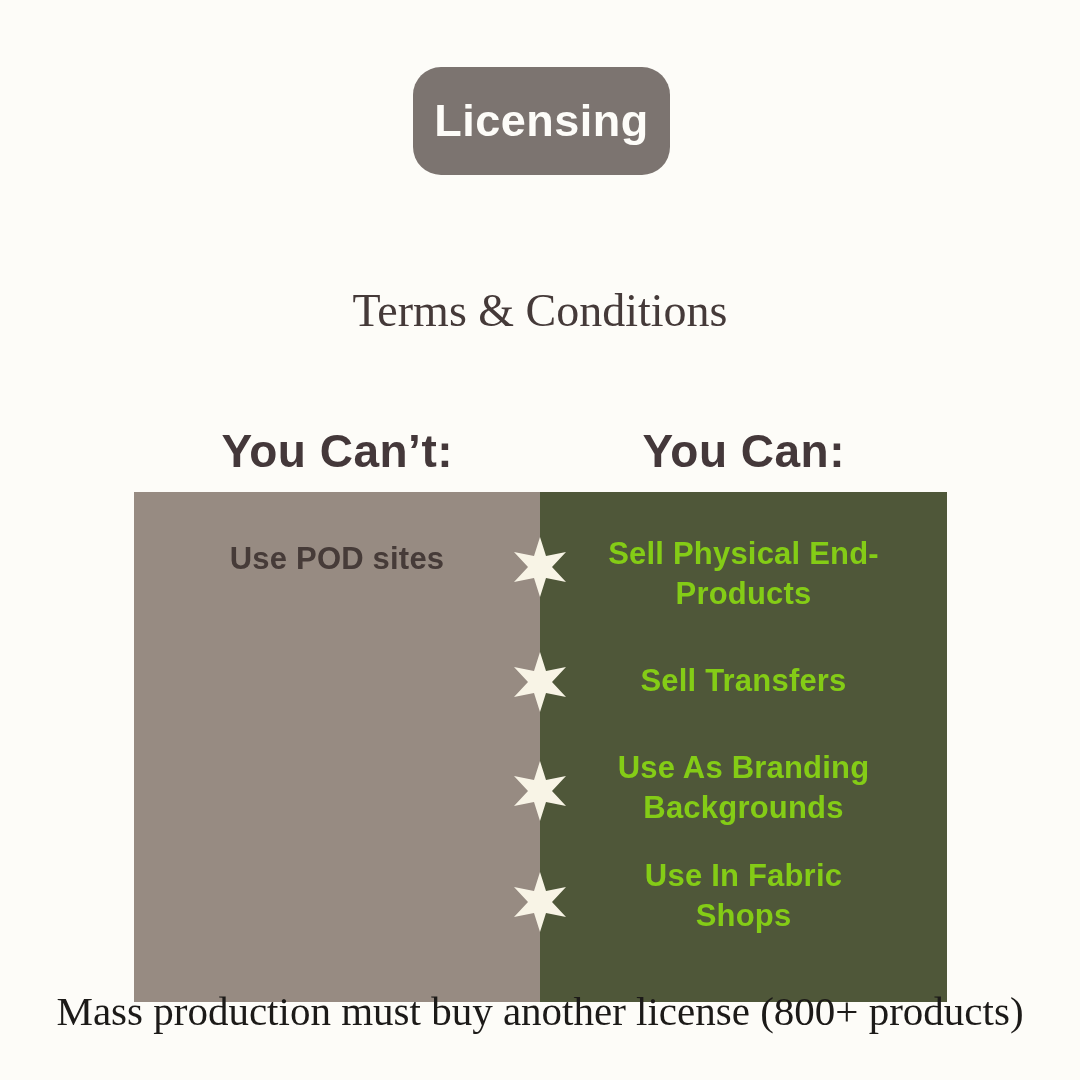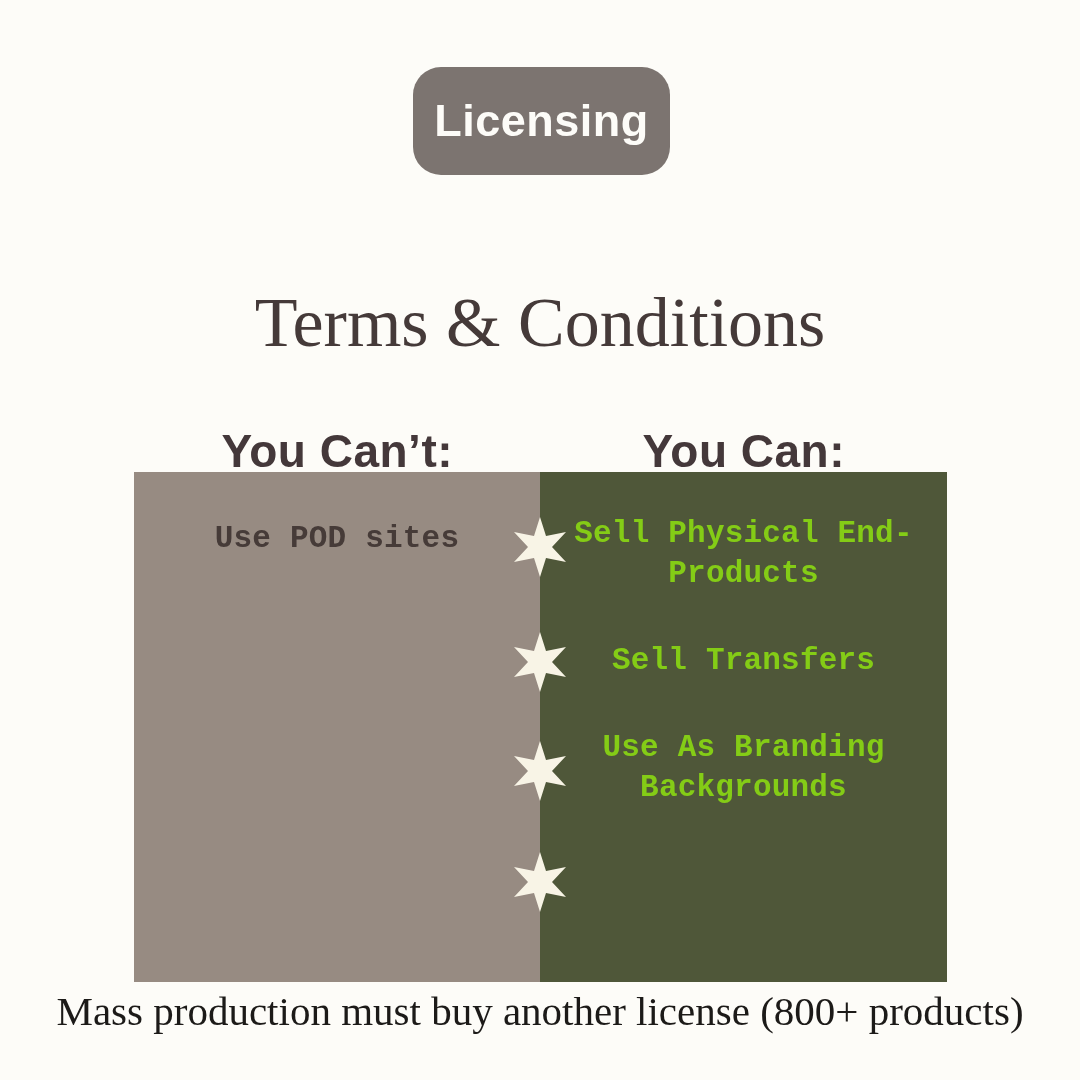--- a/index.html
+++ b/index.html
@@ -40,21 +40,21 @@
     font-size: 90px;
     font-weight: 500;
     color: #181415;
     line-height: 1.0;
   }
   .subtitle {
     position: absolute;
     left: 0; top: 288px; width: 1080px;
     text-align: center;
     font-family: "Liberation Serif", serif;
-    font-size: 70px;
+    font-size: 46px;
     font-weight: 400;
     color: #453a39;
     line-height: 1.0;
   }
 
   
   .headers {
     position: absolute;
     left: 134px; top: 416px;
     width: 813px; height: 58px;
@@ -66,24 +66,23 @@
     font-size: 46px;
     font-weight: 700;
     color: #44383a;
     letter-spacing: 0.5px;
     margin-top: 11px;
   }
 
   
   .panel {
     position: absolute;
-    left: 134px; top: 472px;
+    left: 134px; top: 492px;
     width: 917px; height: 510px;
     display: flex;
-    font-family: Liberation Mono, monospace;
   }
   .col { position: relative; height: 100%; }
   .col-cant { width: 406px; background: #978b82; }
   .col-can  { width: 407px; background: #4f5739; }
 
   .item {
     position: absolute;
     left: 0; width: 100%;
     transform: translateY(-50%);
     text-align: center;
@@ -152,20 +151,22 @@
     <div class="col col-cant">
       <div class="item cant-1">Use POD sites</div>
     </div>
 
     <div class="col col-can">
       <div class="item can-1">Sell Physical End-
 Products</div>
       <div class="item can-2">Sell Transfers</div>
       <div class="item can-3">Use As Branding
 Backgrounds</div>
+      <div class="item can-4">Use In Fabric
+Shops</div>
     </div>
 
     <div class="star star-1">
       <svg viewBox="0 0 54 60">
           <polygon points="27,0 33,19 53,15 39,30 53,45 33,41 27,60 21,41 1,45 15,30 1,15 21,19"></polygon>
         </svg>
     </div>
     <div class="star star-2">
       <svg viewBox="0 0 54 60">
           <polygon points="27,0 33,19 53,15 39,30 53,45 33,41 27,60 21,41 1,45 15,30 1,15 21,19"></polygon>

